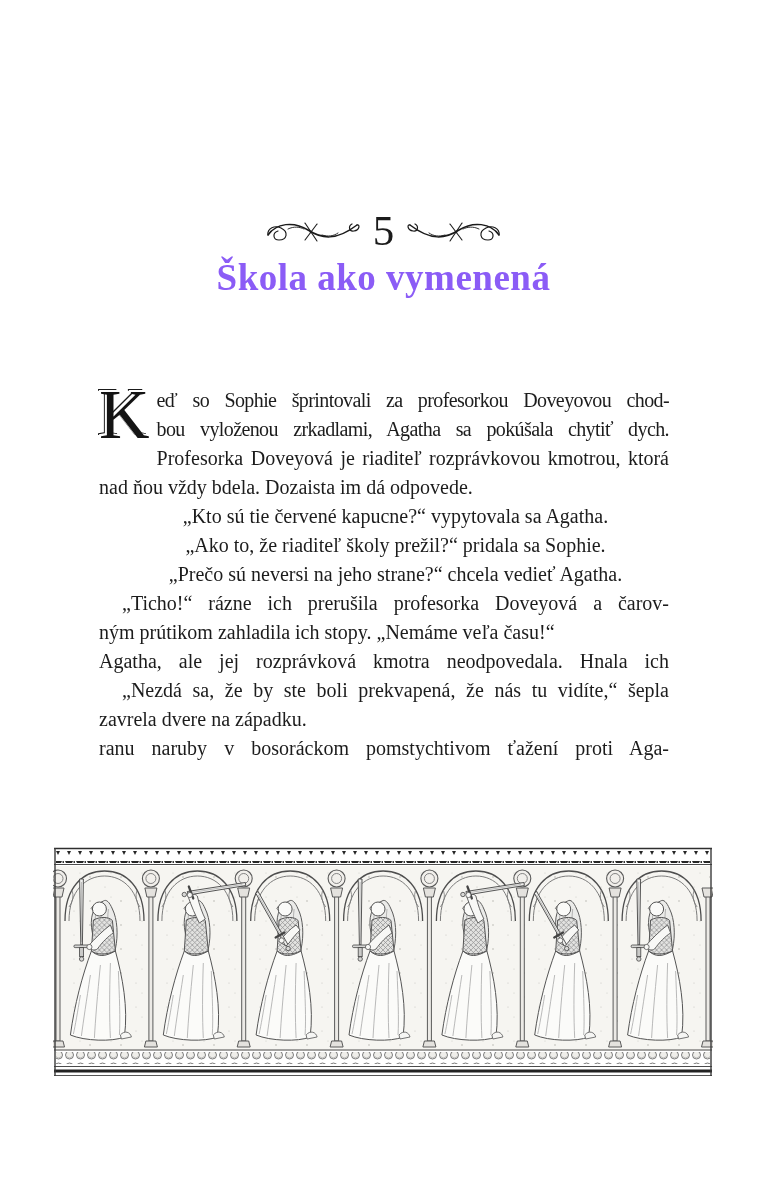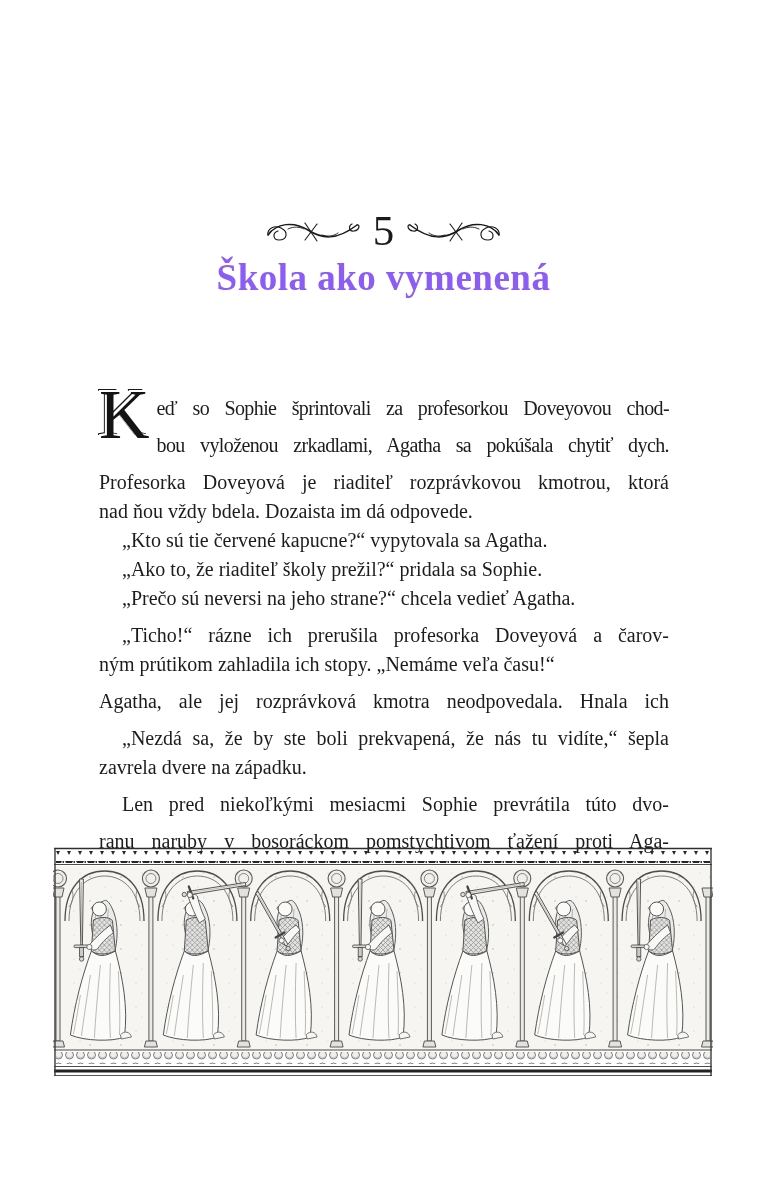--- a/index.html
+++ b/index.html
@@ -26,22 +26,22 @@
   .body-text{
     position:absolute;left:99px;top:386px;width:570px;
     font-size:20px;line-height:29px;
   }
   .dropcap{
     float:left;font-size:70px;line-height:54px;height:58px;
     padding:2px 7px 0 0;color:#141414;font-weight:normal;
     text-shadow:-2px -2px 0 #ffffff,-3px -3px 0 #1a1a1a;
   }
   .line{height:29px;white-space:normal;}
-  .line.j{text-align:justify;text-align-last:justify;margin-top:8px;}
-  .line.ind{padding-left:23px;}
+  .line.j{text-align:justify;text-align-last:justify;}
+  .line.ind{padding-left:23px;text-align:center;}
   .line.tight{letter-spacing:-0.6px;}
   .illustration-wrap{
     position:absolute;left:53px;top:845px;width:660px;height:232px;
   }
 </style>
 </head>
 <body>
 
 <div class="chapter-head">
   <svg class="flourish" width="96" height="32" viewBox="0 0 96 32">
@@ -80,21 +80,20 @@
   <div class="line j">Profesorka Doveyová je riaditeľ rozprávkovou kmotrou, ktorá</div>
   <div class="line">nad ňou vždy bdela. Dozaista im dá odpovede.</div>
   <div class="line ind">„Kto sú tie červené kapucne?“ vypytovala sa Agatha.</div>
   <div class="line ind">„Ako to, že riaditeľ školy prežil?“ pridala sa Sophie.</div>
   <div class="line ind">„Prečo sú neversi na jeho strane?“ chcela vedieť Agatha.</div>
   <div class="line j ind">„Ticho!“ rázne ich prerušila profesorka Doveyová a čarov-</div>
   <div class="line">ným prútikom zahladila ich stopy. „Nemáme veľa času!“</div>
   <div class="line j">Agatha, ale jej rozprávková kmotra neodpovedala. Hnala ich</div>
   <div class="line j ind">„Nezdá sa, že by ste boli prekvapená, že nás tu vidíte,“ šepla</div>
   <div class="line">zavrela dvere na západku.</div>
-  <div class="line j ind">Len pred niekoľkými mesiacmi Sophie prevrátila túto dvo-</div>
   <div class="line j">ranu naruby v bosoráckom pomstychtivom ťažení proti Aga-</div>
 </div>
 
 <div class="illustration-wrap">
 <svg width="660" height="232" viewBox="0 0 660 232">
   <defs>
     <pattern id="chain" width="5" height="5" patternUnits="userSpaceOnUse">
       <rect width="5" height="5" fill="#e2e2e0"></rect>
       <path d="M0,5 L5,0 M0,0 L5,5" stroke="#8f8f8f" stroke-width="0.7" fill="none"></path>
     </pattern>

